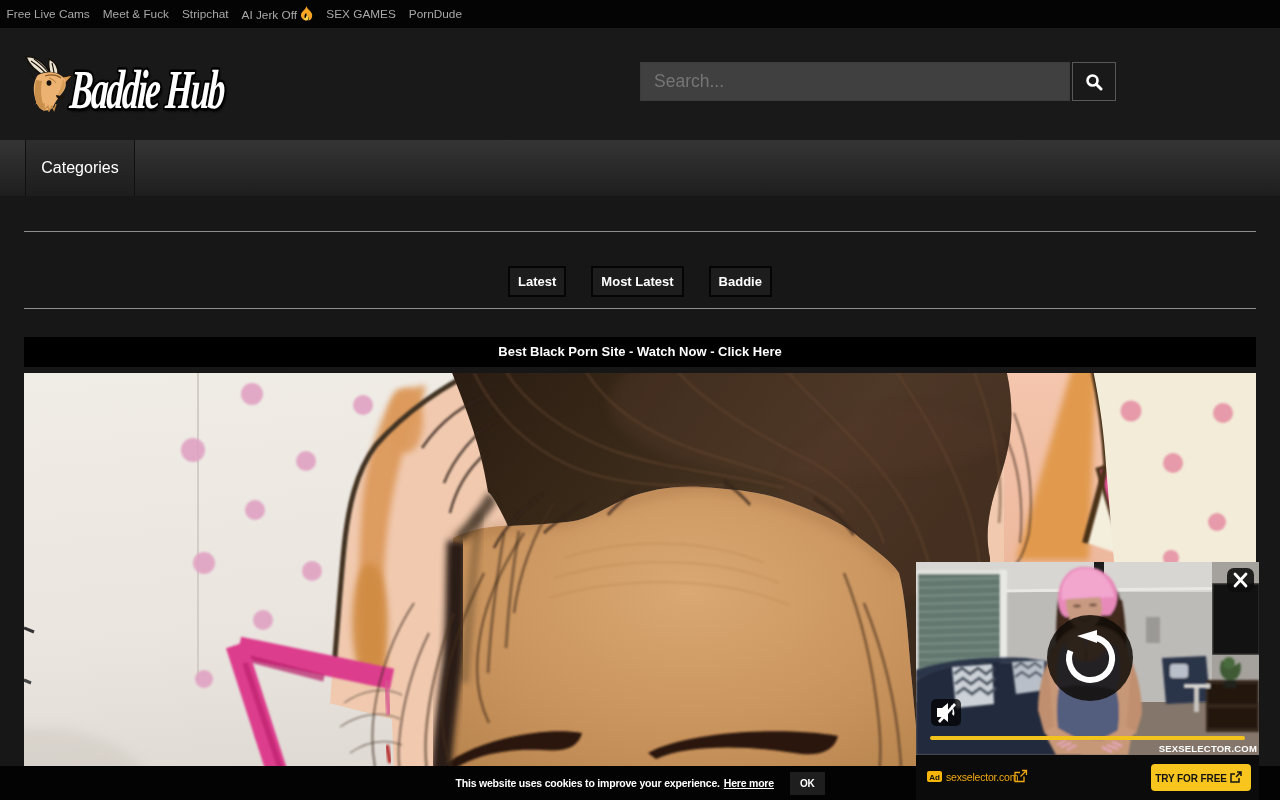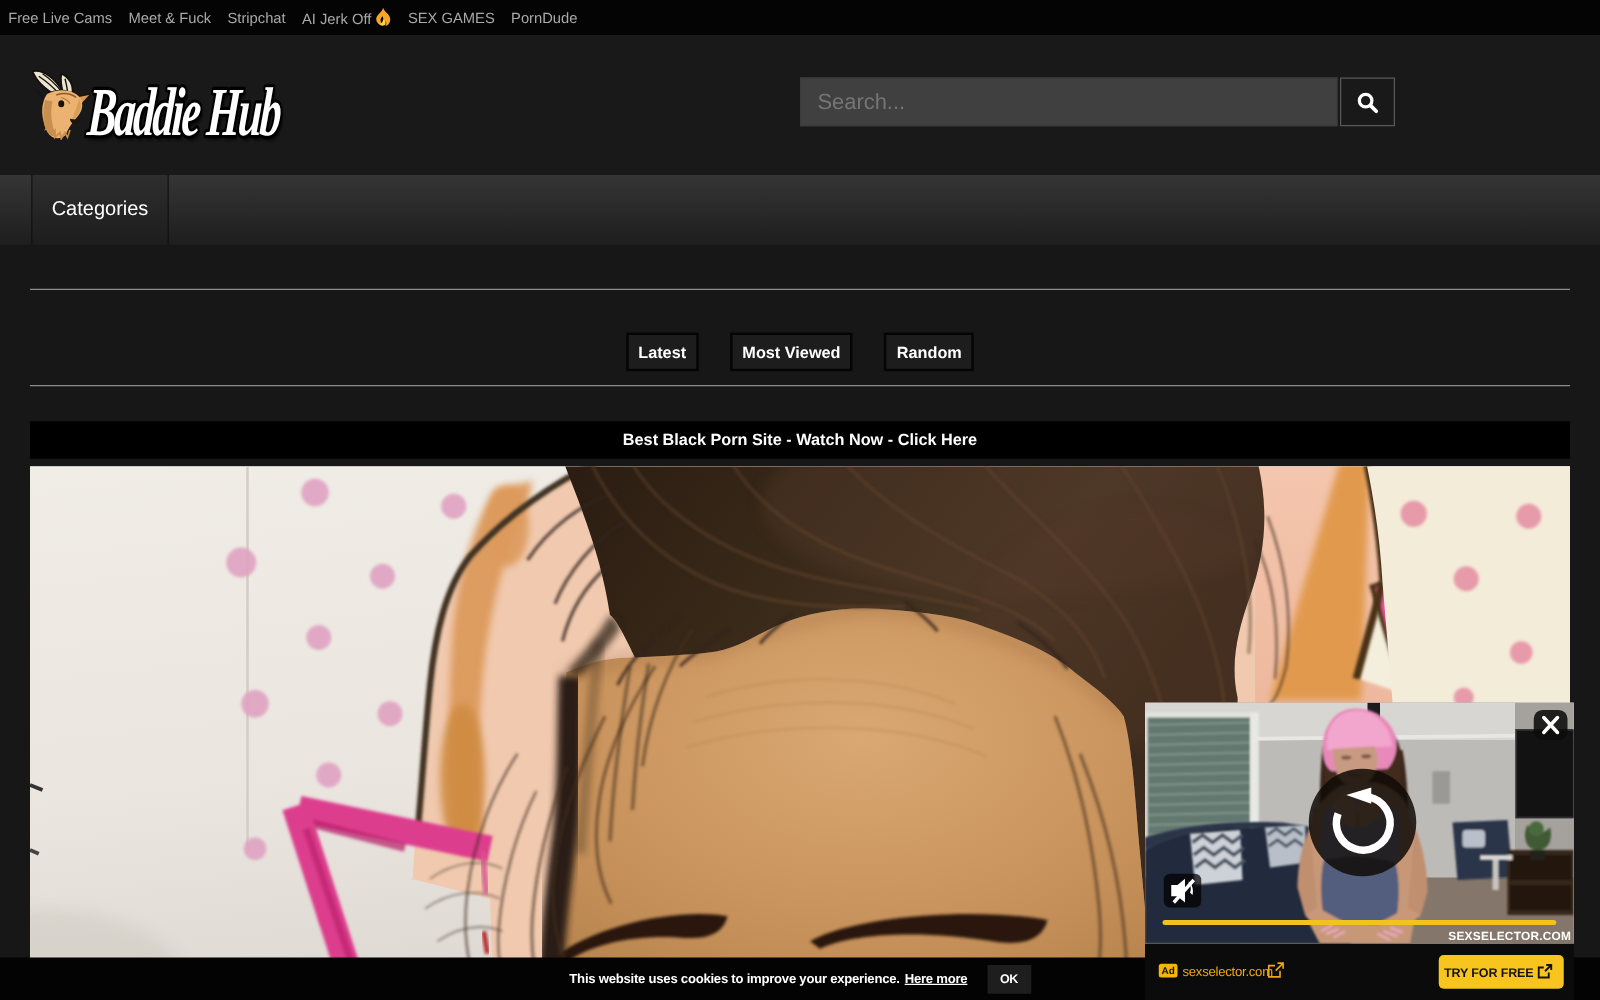--- a/index.html
+++ b/index.html
@@ -77,22 +77,22 @@
         </svg>
       </div>
   </div>
 </div>
 <div id="nav">
     <div id="catli">Categories</div>
   </div>
 <div class="hr" style="top:231px"></div>
 <div id="filters">
   <div class="fbtn">Latest</div>
-  <div class="fbtn">Most Viewed</div>
-  <div class="fbtn">Random</div>
+  <div class="fbtn">Most Latest</div>
+  <div class="fbtn">Baddie</div>
 </div>
 <div class="hr" style="top:308px"></div>
 <div id="banner">Best Black Porn Site - Watch Now - Click Here</div>
 <div id="photo">
 <svg width="1232" height="427" viewBox="0 0 1232 427">
   <defs>
     <filter id="b1" x="-30%" y="-30%" width="160%" height="160%">
           <feGaussianBlur stdDeviation="1.2"></feGaussianBlur>
         </filter>
     <filter id="b2" x="-30%" y="-30%" width="160%" height="160%">

